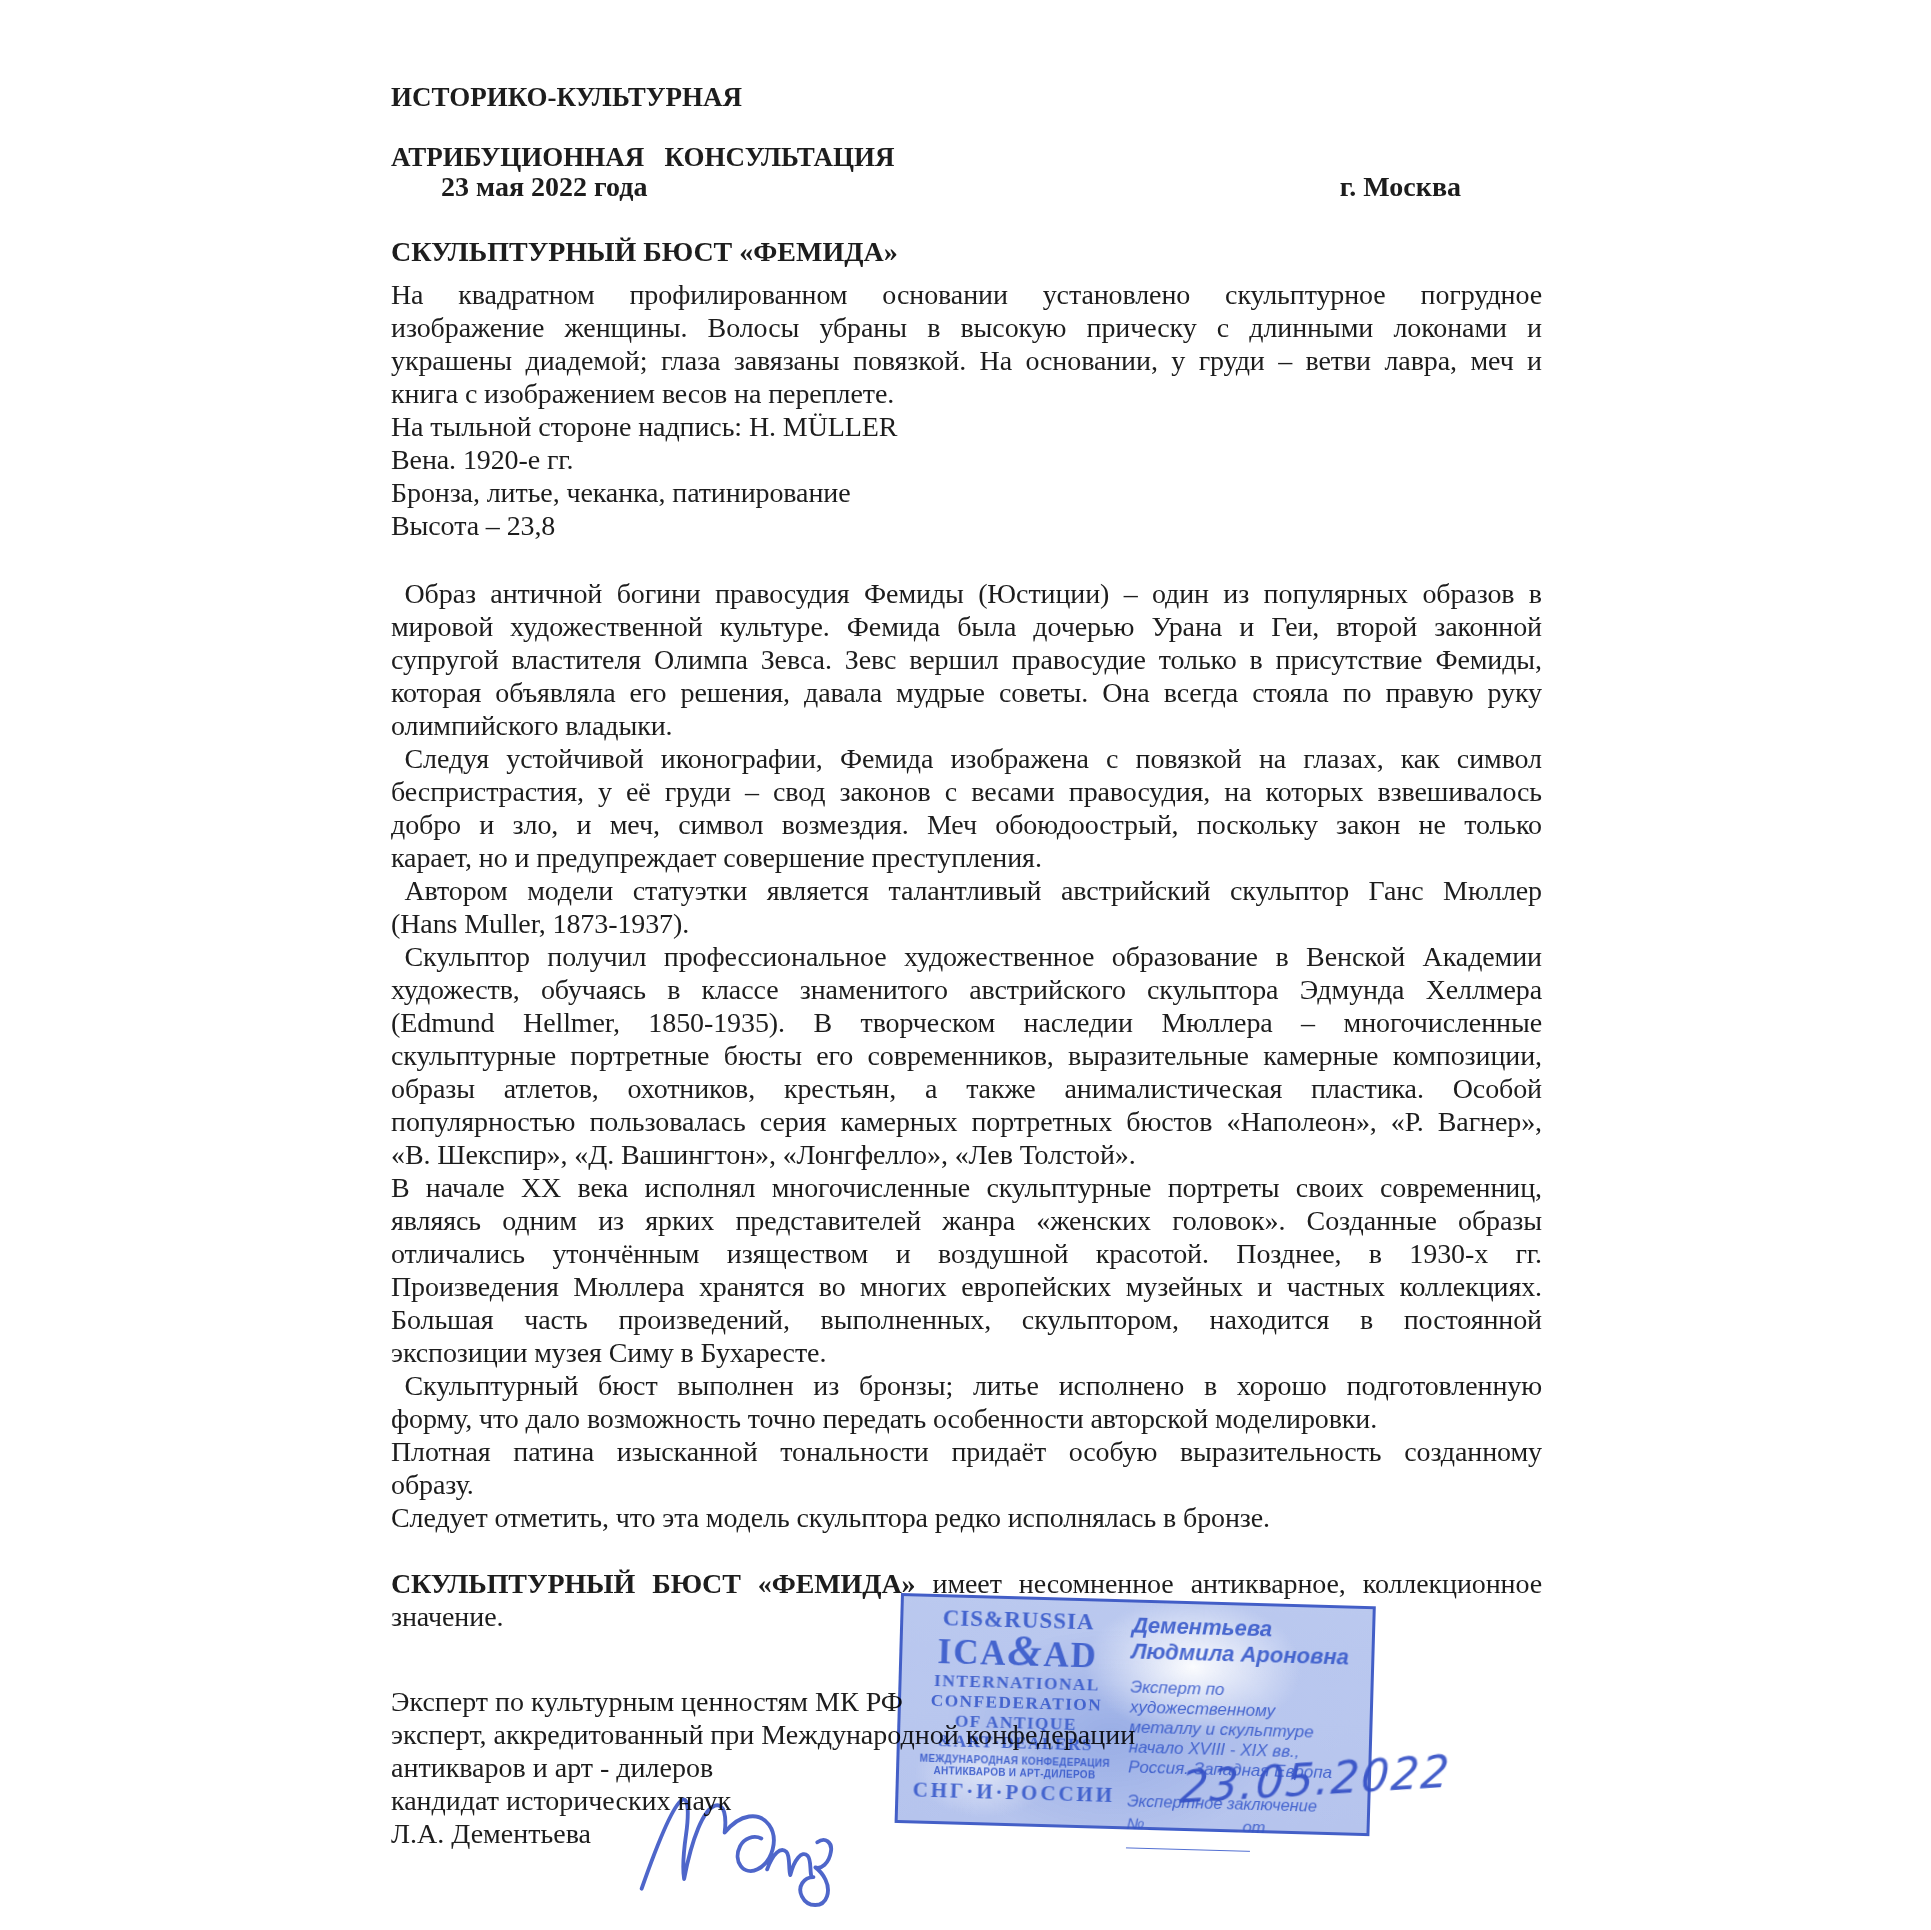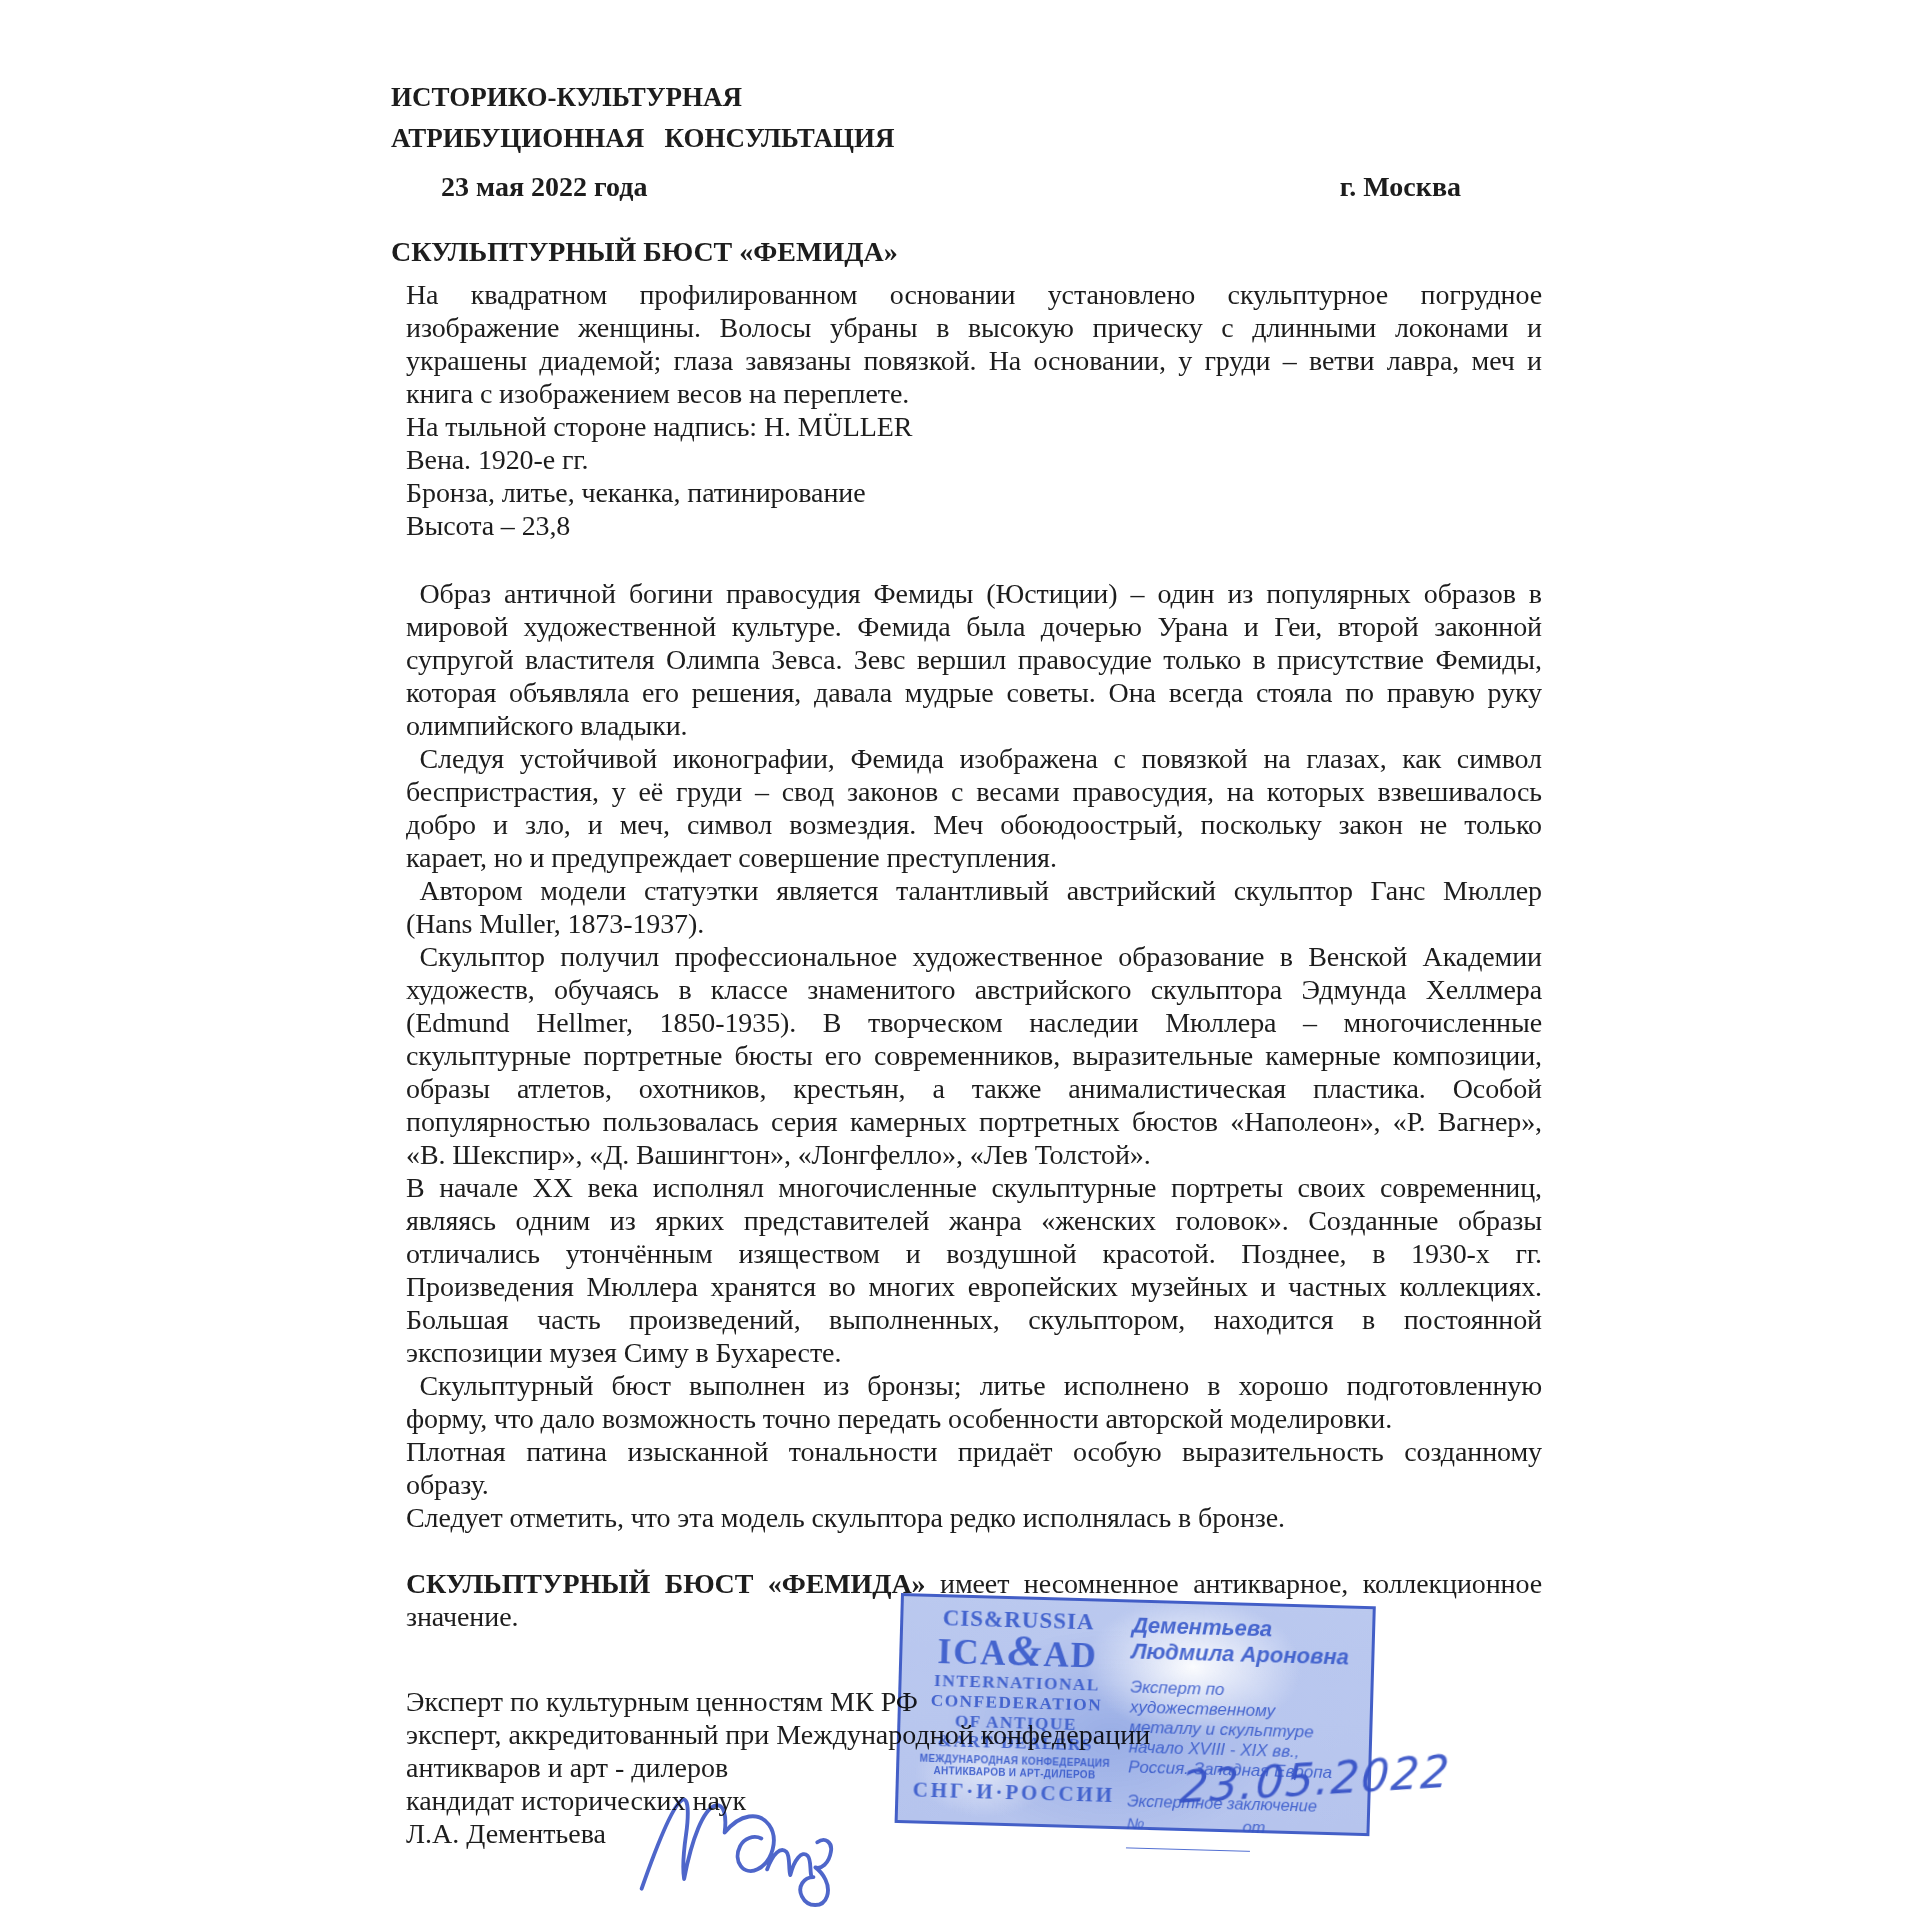--- a/index.html
+++ b/index.html
@@ -2,27 +2,27 @@
 <html><head>
 <meta charset="utf-8">
 <style>
   html,body{margin:0;padding:0;}
   body{
     width:1931px;height:1930px;position:relative;background:#ffffff;overflow:hidden;
     font-family:"Liberation Serif", serif;color:#1d1d1d;
   }
   .title-wrap{position:absolute;left:391px;top:77px;width:944px;text-align:left;
     font-weight:bold;font-size:27px;line-height:41px;}
-  .title-line2{word-spacing:13.5px;}
+  .title-line2{word-spacing:13.5px;margin-top:19px;}
   .date-row{position:absolute;left:391px;top:171px;width:1151px;font-weight:bold;font-size:28px;}
   .date-left{padding-left:50px;}
   .date-right{float:right;margin-right:81px;}
   .doc-heading{position:absolute;left:391px;top:236px;width:1151px;font-weight:bold;font-size:28px;}
   .bodytext{position:absolute;left:391px;top:278px;width:1151px;font-size:28px;line-height:33px;letter-spacing:-0.1px;}
-  .line{white-space:normal;margin-left:15px;}
+  .line{white-space:normal;}
   .just{text-align:justify;text-align-last:justify;}
   .ind{text-indent:13.5px;}
   .sigline{font-size:28px;line-height:33px;}
   
   .stamp{
     position:absolute;left:901px;top:1593px;width:475px;height:230px;
     transform:rotate(1.6deg);transform-origin:top left;
     border:3.9px solid rgba(42,72,190,0.82);
     mix-blend-mode:multiply;
     background:

